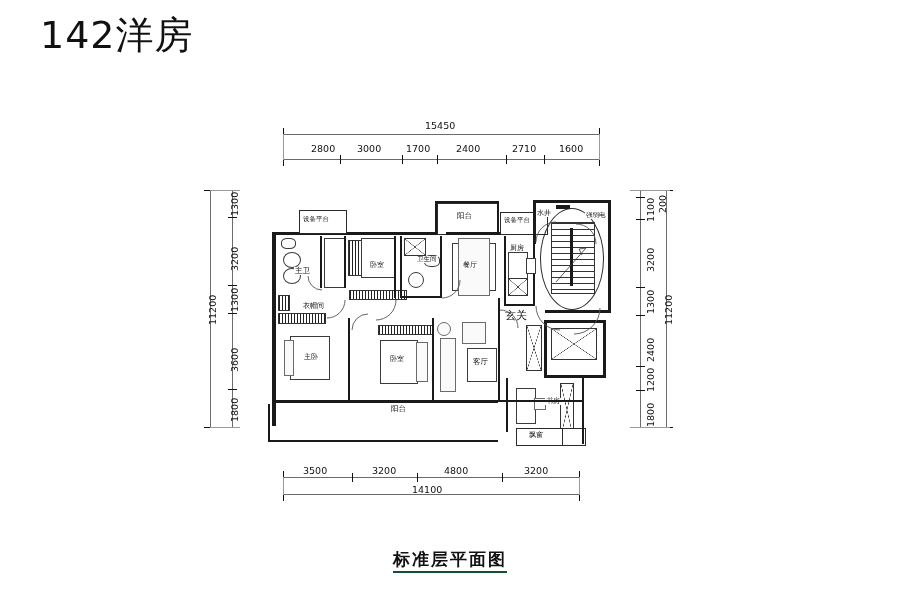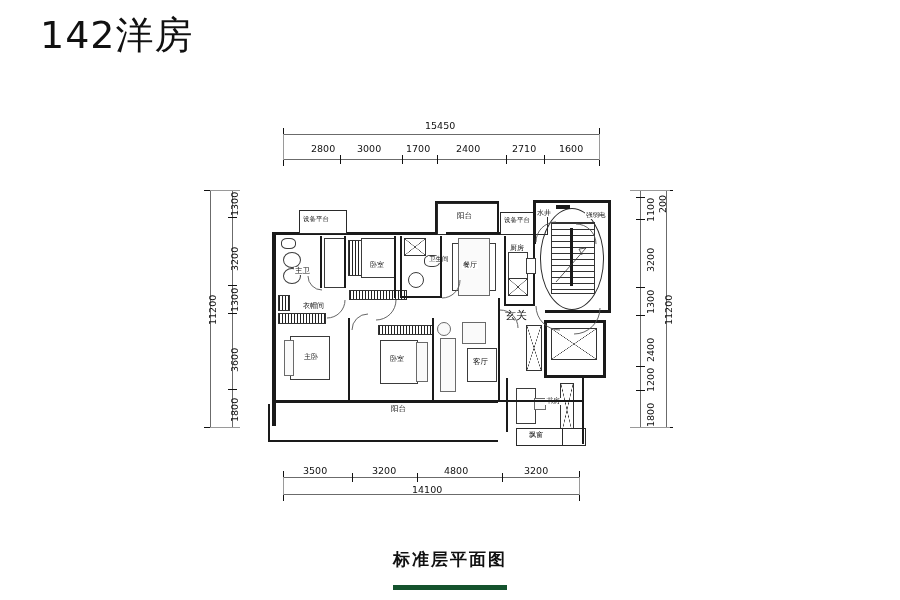--- a/index.html
+++ b/index.html
@@ -6,21 +6,21 @@
   body{width:900px;height:600px;position:relative;overflow:hidden;
        font-family:"DejaVu Sans","Liberation Sans",sans-serif;color:#111;}
 
   
   #title{position:absolute;left:40px;top:16px;font-size:38px;font-weight:400;
          letter-spacing:1px;color:#111;line-height:1;}
 
   
   #caption{position:absolute;left:0;top:548px;width:900px;text-align:center;
            font-size:17px;font-weight:700;letter-spacing:2px;}
-  #caption span{border-bottom:5px solid #14532d;padding-bottom:16px;}
+  #caption span{border-bottom:2px solid #14532d;padding-bottom:2px;}
 
   
   .dimline{position:absolute;background:#6b6b6b;}
   .dimline.h{height:1px;}
   .dimline.v{width:1px;}
   .tick{position:absolute;background:#111;}
   .tick.v{width:1px;height:9px;}
   .tick.h{height:1px;width:9px;}
   .tickbig{position:absolute;background:#111;}
   .tickbig.v{width:1px;height:13px;}
@@ -104,21 +104,21 @@
 
   <div class="bedhatch" style="left:348px;top:240px;width:12px;height:34px;"></div>
   <div class="furn" style="left:361px;top:238px;width:32px;height:38px;"></div>
   <div class="lbl" style="left:369px;top:262px;font-size:7px;">卧室</div>
   <div class="bedhatch" style="left:349px;top:290px;width:56px;height:8px;"></div>
   <div class="wall" style="left:394px;top:236px;width:2px;height:62px;"></div>
 
   <div class="xbox" style="left:404px;top:238px;width:20px;height:16px;"></div>
   <div class="furn" style="left:424px;top:255px;width:14px;height:10px;border-radius:40%;"></div>
   <div class="furn" style="left:408px;top:272px;width:14px;height:14px;border-radius:50%;"></div>
-  <div class="lbl" style="left:428px;top:256px;font-size:6.5px;text-align:right;">卫生间</div>
+  <div class="lbl" style="left:416px;top:256px;font-size:6.5px;text-align:right;">卫生间</div>
   <div class="wall" style="left:400px;top:236px;width:2px;height:62px;"></div>
   <div class="wall" style="left:440px;top:236px;width:2px;height:62px;"></div>
   <div class="wall" style="left:400px;top:296px;width:42px;height:2px;"></div>
 
   <div class="furn" style="left:452px;top:243px;width:42px;height:46px;"></div>
   <div class="furn2" style="left:458px;top:238px;width:30px;height:56px;"></div>
   <div class="lbl" style="left:462px;top:262px;font-size:7px;">餐厅</div>
 
   <div class="wall" style="left:504px;top:236px;width:2px;height:70px;"></div>
   <div class="wall" style="left:533px;top:236px;width:2px;height:70px;"></div>

